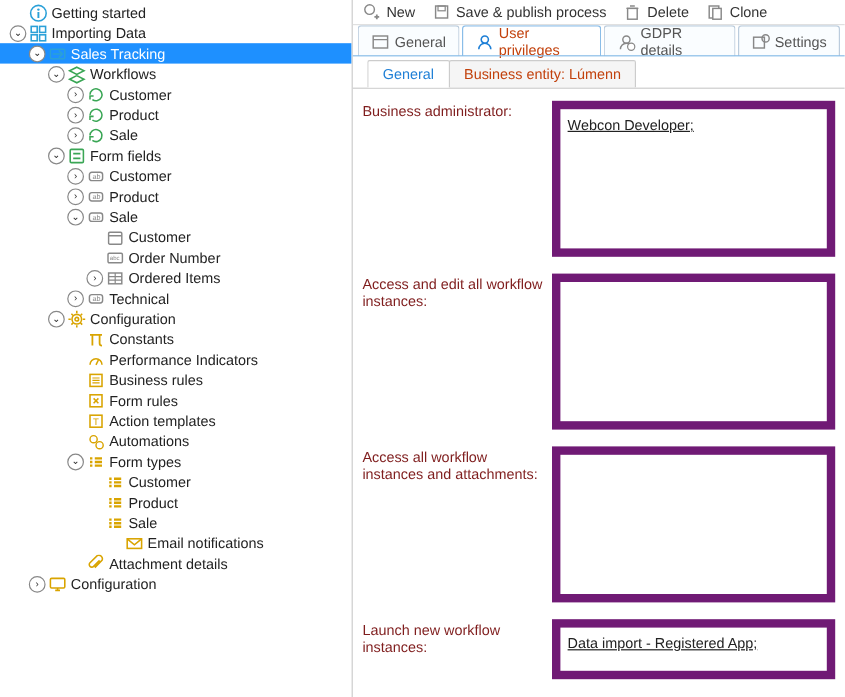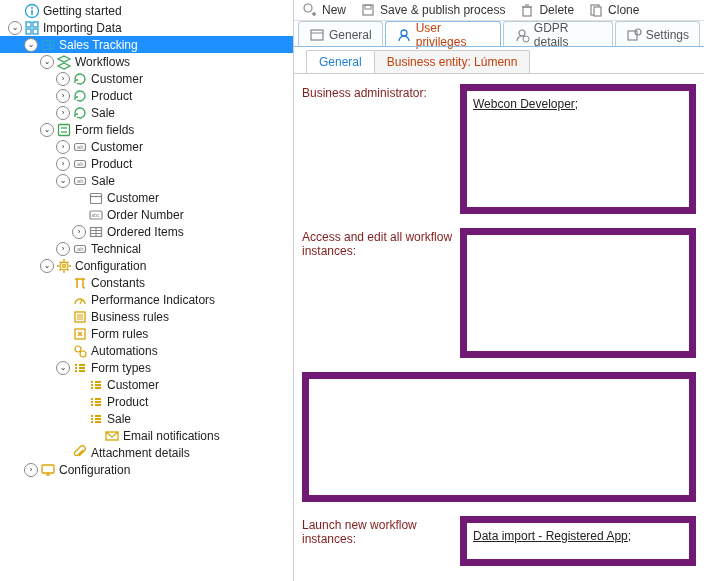--- a/index.html
+++ b/index.html
@@ -363,20 +363,29 @@
             <svg width="16" height="16">
               <use href="#i-formrules"></use>
             </svg>
           </span>
         <span class="lbl">Form rules</span>
       </div>
       <div class="node" style="padding-left:56px">
         <span class="expander none"></span>
         <span class="ic">
             <svg width="16" height="16">
+              <use href="#i-template"></use>
+            </svg>
+          </span>
+        <span class="lbl">Action templates</span>
+      </div>
+      <div class="node" style="padding-left:56px">
+        <span class="expander none"></span>
+        <span class="ic">
+            <svg width="16" height="16">
               <use href="#i-auto"></use>
             </svg>
           </span>
         <span class="lbl">Automations</span>
       </div>
       <div class="node" style="padding-left:56px">
         <span class="expander">⌄</span>
         <span class="ic">
             <svg width="16" height="16">
               <use href="#i-formtype"></use>
@@ -523,20 +532,21 @@
       <div class="subtab-area">
         <div class="field-row">
           <div class="field-label">Business administrator:</div>
           <div class="field-box" style="min-height:130px"><span class="linklike">Webcon Developer;</span></div>
         </div>
         <div class="field-row">
           <div class="field-label">Access and edit all workflow instances:</div>
           <div class="field-box" style="min-height:130px"><span></span></div>
         </div>
         <div class="field-row">
+          <div class="field-label">Access all workflow instances and attachments:</div>
           <div class="field-box" style="min-height:130px"><span></span></div>
         </div>
         <div class="field-row">
           <div class="field-label">Launch new workflow instances:</div>
           <div class="field-box" style="min-height:50px"><span class="linklike">Data import - Registered App;</span></div>
         </div>
       </div>
     </div>
   </div>
 </div>

